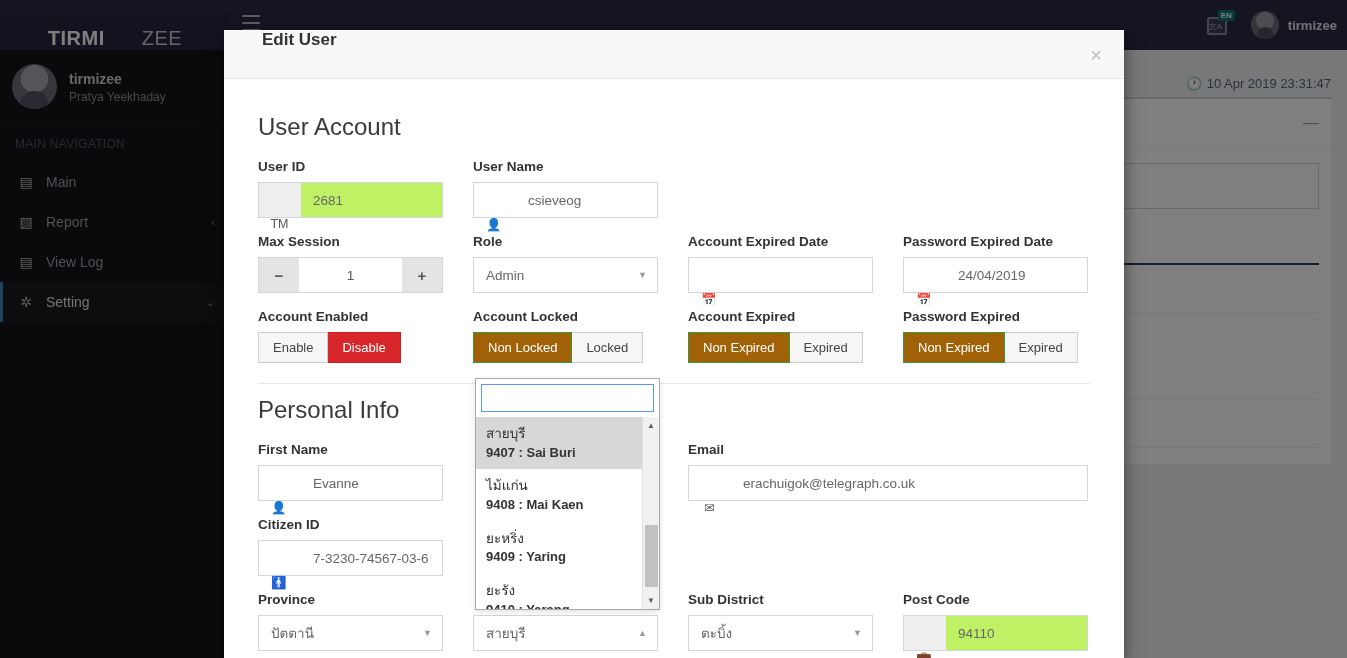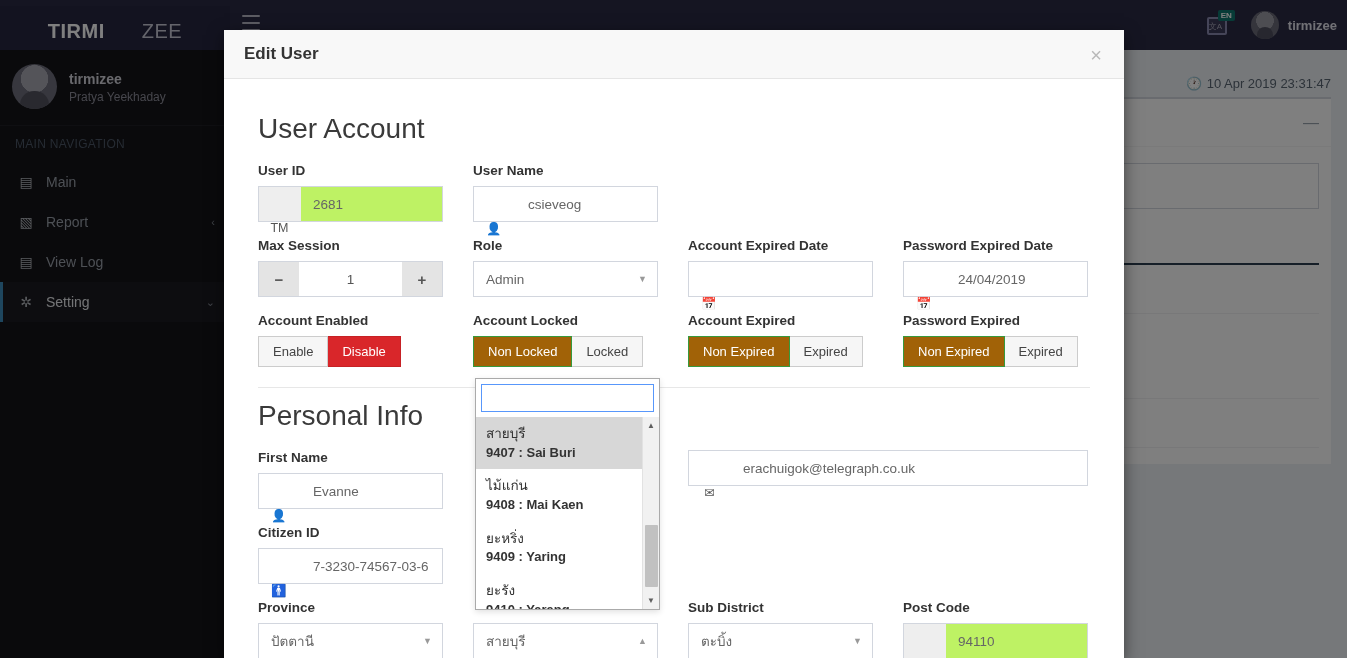--- a/index.html
+++ b/index.html
@@ -13,21 +13,21 @@
   body { position: relative; }
 
   
   #app { position: absolute; inset: 0; }
 
   .navbar {
     position: absolute; top: 0; left: 0; right: 0; height: 50px;
     background: #2b2b45;
   }
   .logo-box {
-    position: absolute; left: 0; top: 6px; width: 230px; height: 50px;
+    position: absolute; left: 0; top: 13px; width: 230px; height: 50px;
     background: #262641; color: #fff;
     display: flex; align-items: center; justify-content: center;
     font-size: 20px; font-weight: 700; letter-spacing: .5px; gap: 37px;
   }
   .logo-box .lite { color: #c9c9d6; font-weight: 300; }
   .hamburger {
     position: absolute; left: 242px; top: 15px; width: 18px; height: 16px;
     display: flex; flex-direction: column; justify-content: space-between;
     cursor: pointer;
   }
@@ -128,31 +128,31 @@
 
   
   .backdrop { position: absolute; inset: 0; background: rgba(0,0,0,.5); }
   .modal {
     position: absolute; left: 224px; top: 30px; width: 900px; bottom: 0;
     background: #fff; box-shadow: 0 5px 15px rgba(0,0,0,.5);
     overflow: hidden;
   }
   .modal-head {
     height: 49px; background: #f8f8f8; border-bottom: 1px solid #e5e5e5;
-    display: flex; align-items: center; padding: 0 20px; position: relative;
+    display: flex; align-items: flex-start; padding: 0 38px; position: relative;
   }
   .modal-title { font-size: 17px; font-weight: 700; color: #333; }
   .modal-close {
     position: absolute; right: 16px; top: 13px; background: none; border: 0;
     font-size: 20px; color: #b9b9b9; cursor: pointer; line-height: 1; padding: 2px 6px;
   }
   .modal-body { padding: 22px 34px 10px 34px; position: relative; }
 
   h2.sect {
-    font-size: 28px; font-weight: 400; color: #3a3a3a;
+    font-size: 24px; font-weight: 400; color: #3a3a3a;
     margin: 12px 0 18px 0;
   }
   .row { display: flex; gap: 30px; margin-bottom: 16px; }
   .col { width: 185px; flex: none; }
   label.fl {
     display: block; font-size: 13.5px; font-weight: 700; color: #333; margin-bottom: 8px;
   }
   .igrp { display: flex; height: 36px; border: 1px solid #d2d6de; background: #fff; }
   .igrp .addon {
     width: 42px; flex: none; background: #eee; border-right: 1px solid #d2d6de;
@@ -437,20 +437,21 @@
     <div class="row">
       <div class="col">
         <label class="fl">First Name</label>
         <div class="igrp">
           <div class="addon white">👤</div>
           <div class="val">Evanne</div>
         </div>
       </div>
       <div class="col"></div>
       <div class="col" style="width:400px">
+        <label class="fl">Email</label>
         <div class="igrp">
           <div class="addon white">✉</div>
           <div class="val">erachuigok@telegraph.co.uk</div>
         </div>
       </div>
     </div>
 
     <div class="row">
       <div class="col">
         <label class="fl">Citizen ID</label>

